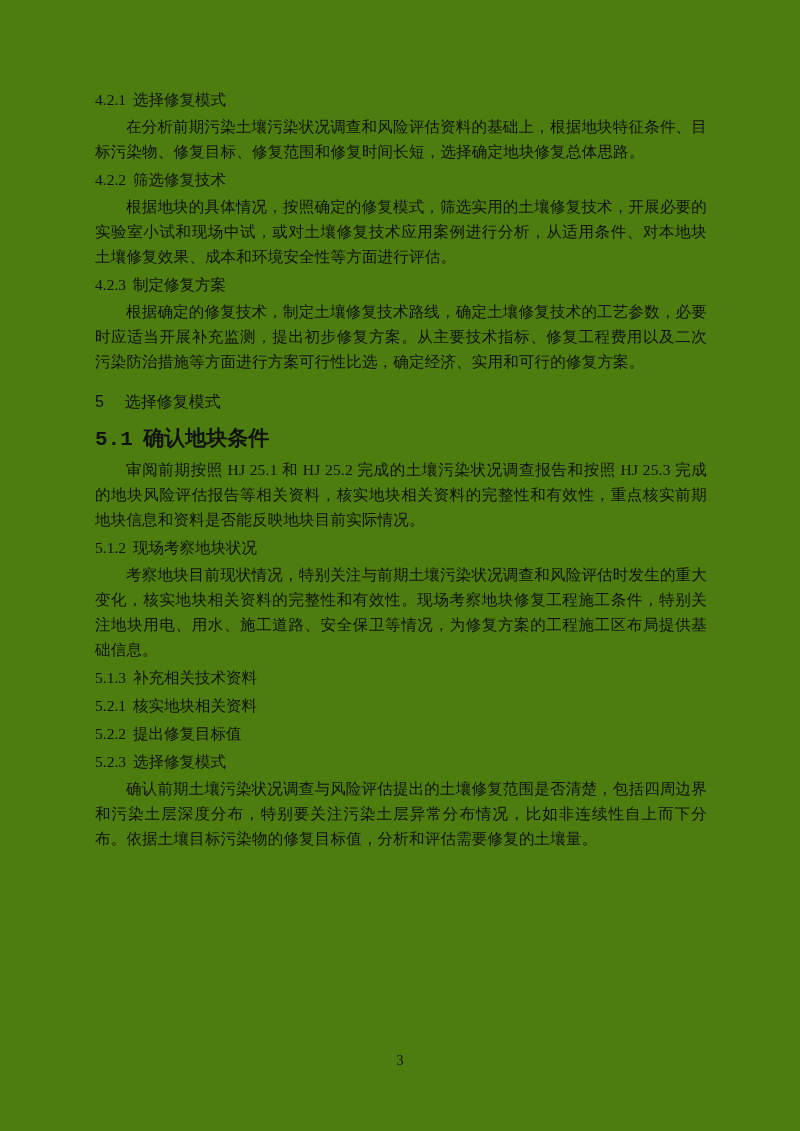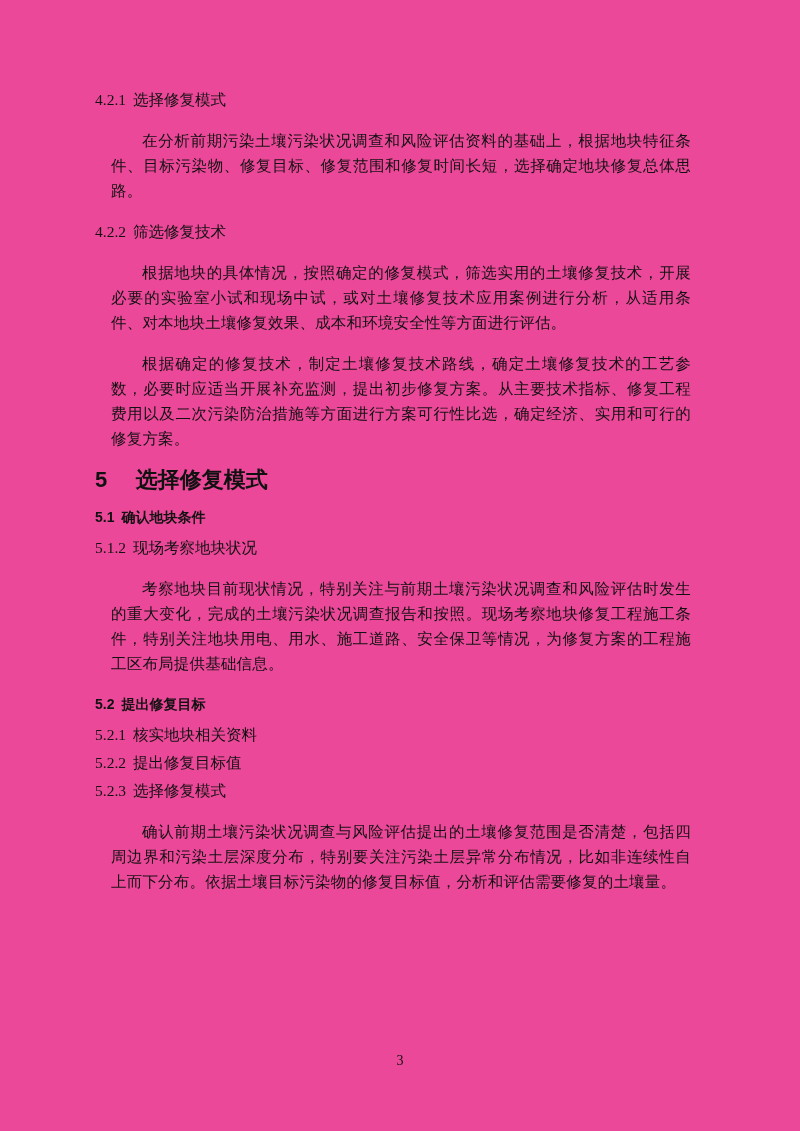--- a/index.html
+++ b/index.html
@@ -13,54 +13,54 @@
     position: relative;
     overflow: hidden;
     font-family: "Liberation Serif", "DejaVu Serif", serif;
     color: #111111;
   }
   .doc-page {
     position: absolute;
     top: 0; left: 0;
     width: 800px;
     height: 1131px;
-    background: #ec4899;
+    background: #4d7c0f;
   }
   .doc-content {
     position: absolute;
     top: 84px;
     left: 95px;
     width: 612px;
     font-size: 15.5px;
     line-height: 25px;
     text-align: justify;
   }
   .para {
-    margin: 16px;
+    margin: 0;
     text-indent: 2em;
     letter-spacing: 0.2px;
   }
   .heading {
     text-align: left;
   }
   .h3 {
     margin: 3px 0 2px 0;
     font-weight: normal;
   }
   .h2 {
     margin: 7px 0 5px 0;
     font-weight: bold;
-    font-family: Liberation Sans, sans-serif;
-    font-size: 14px;
+    font-family: Liberation Mono, monospace;
+    font-size: 21px;
   }
   .h1 {
     margin: 15px 0 13px 0;
-    font-weight: bold;
+    font-weight: normal;
     font-family: "Liberation Sans", "DejaVu Sans", sans-serif;
-    font-size: 22px;
+    font-size: 16px;
   }
   .heading .num {
     display: inline-block;
   }
   .h3 .num { margin-right: 0.45em; }
   .h2 .num { margin-right: 0.5em; }
   .h1 .num { margin-right: 1.3em; }
   .page-footer {
     position: absolute;
     bottom: 62px;
@@ -73,26 +73,28 @@
 </style>
 </head>
 <body>
 
 <div class="doc-page">
   <div class="doc-content" id="doc-content">
       <div class="heading h3"><span class="num">4.2.1</span><span>选择修复模式</span></div>
       <div class="para">在分析前期污染土壤污染状况调查和风险评估资料的基础上，根据地块特征条件、目标污染物、修复目标、修复范围和修复时间长短，选择确定地块修复总体思路。</div>
       <div class="heading h3"><span class="num">4.2.2</span><span>筛选修复技术</span></div>
       <div class="para">根据地块的具体情况，按照确定的修复模式，筛选实用的土壤修复技术，开展必要的实验室小试和现场中试，或对土壤修复技术应用案例进行分析，从适用条件、对本地块土壤修复效果、成本和环境安全性等方面进行评估。</div>
+      <div class="heading h3"><span class="num">4.2.3</span><span>制定修复方案</span></div>
       <div class="para">根据确定的修复技术，制定土壤修复技术路线，确定土壤修复技术的工艺参数，必要时应适当开展补充监测，提出初步修复方案。从主要技术指标、修复工程费用以及二次污染防治措施等方面进行方案可行性比选，确定经济、实用和可行的修复方案。</div>
       <div class="heading h1"><span class="num">5</span><span>选择修复模式</span></div>
       <div class="heading h2"><span class="num">5.1</span><span>确认地块条件</span></div>
+      <div class="para">审阅前期按照 HJ 25.1 和 HJ 25.2 完成的土壤污染状况调查报告和按照 HJ 25.3 完成的地块风险评估报告等相关资料，核实地块相关资料的完整性和有效性，重点核实前期地块信息和资料是否能反映地块目前实际情况。</div>
       <div class="heading h3"><span class="num">5.1.2</span><span>现场考察地块状况</span></div>
-      <div class="para">考察地块目前现状情况，特别关注与前期土壤污染状况调查和风险评估时发生的重大变化，完成的土壤污染状况调查报告和按照。现场考察地块修复工程施工条件，特别关注地块用电、用水、施工道路、安全保卫等情况，为修复方案的工程施工区布局提供基础信息。</div>
-      <div class="heading h2"><span class="num">5.2</span><span>提出修复目标</span></div>
+      <div class="para">考察地块目前现状情况，特别关注与前期土壤污染状况调查和风险评估时发生的重大变化，核实地块相关资料的完整性和有效性。现场考察地块修复工程施工条件，特别关注地块用电、用水、施工道路、安全保卫等情况，为修复方案的工程施工区布局提供基础信息。</div>
+      <div class="heading h3"><span class="num">5.1.3</span><span>补充相关技术资料</span></div>
       <div class="heading h3"><span class="num">5.2.1</span><span>核实地块相关资料</span></div>
       <div class="heading h3"><span class="num">5.2.2</span><span>提出修复目标值</span></div>
       <div class="heading h3"><span class="num">5.2.3</span><span>选择修复模式</span></div>
       <div class="para">确认前期土壤污染状况调查与风险评估提出的土壤修复范围是否清楚，包括四周边界和污染土层深度分布，特别要关注污染土层异常分布情况，比如非连续性自上而下分布。依据土壤目标污染物的修复目标值，分析和评估需要修复的土壤量。</div>
     </div>
   <div class="page-footer">
     <span>3</span>
   </div>
 </div>
 

